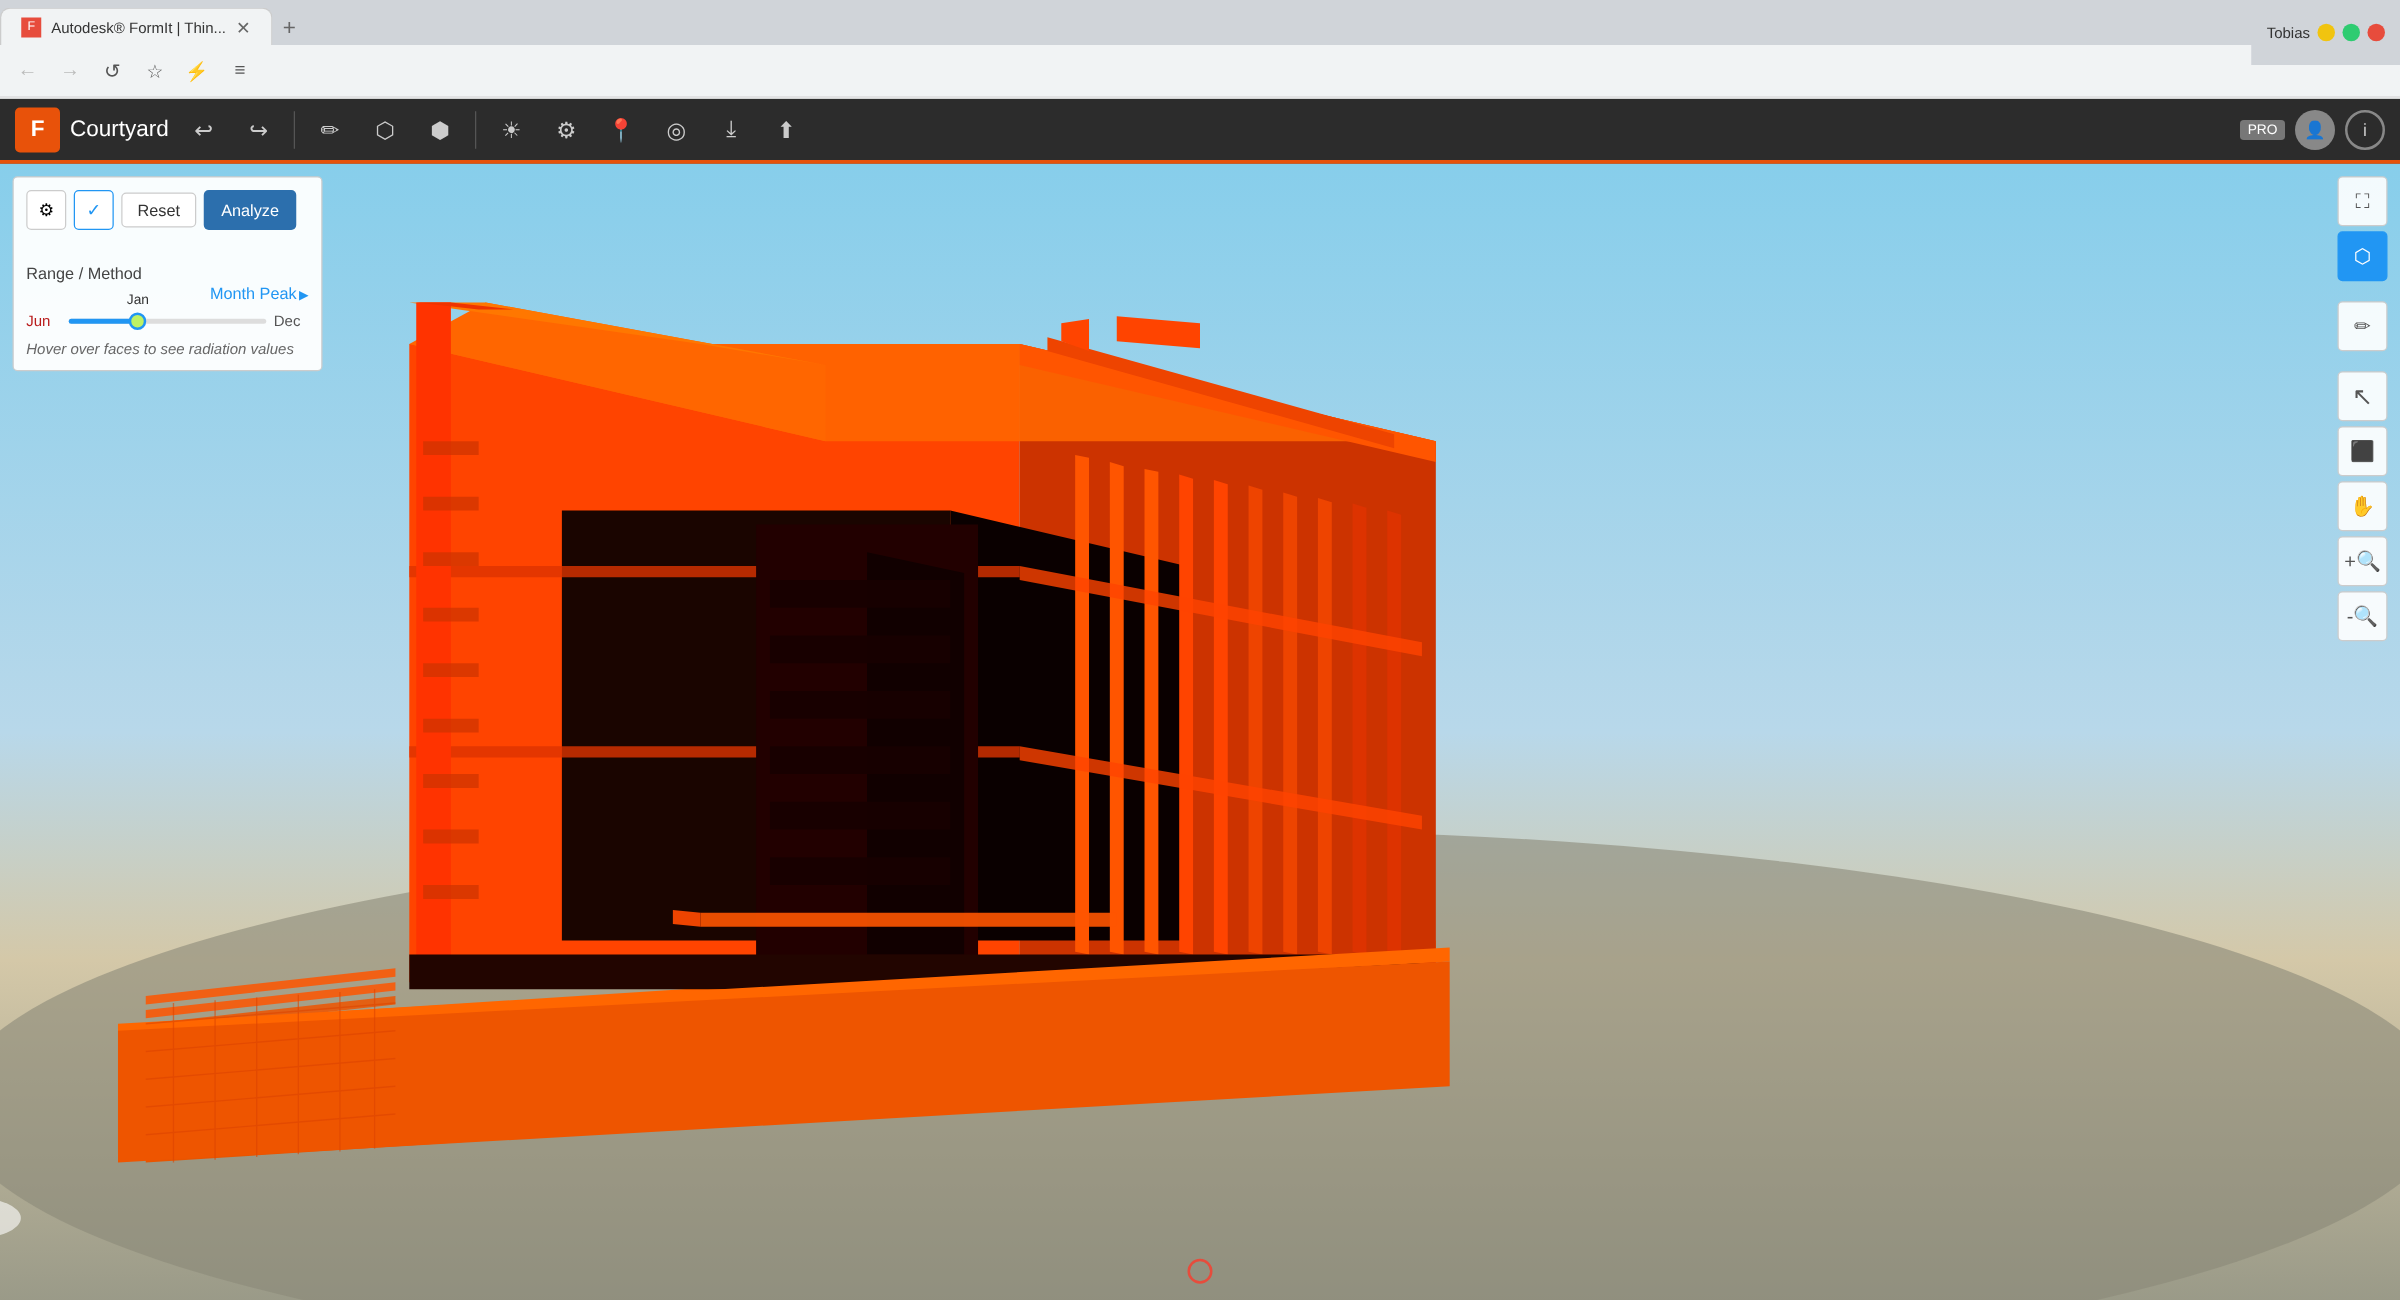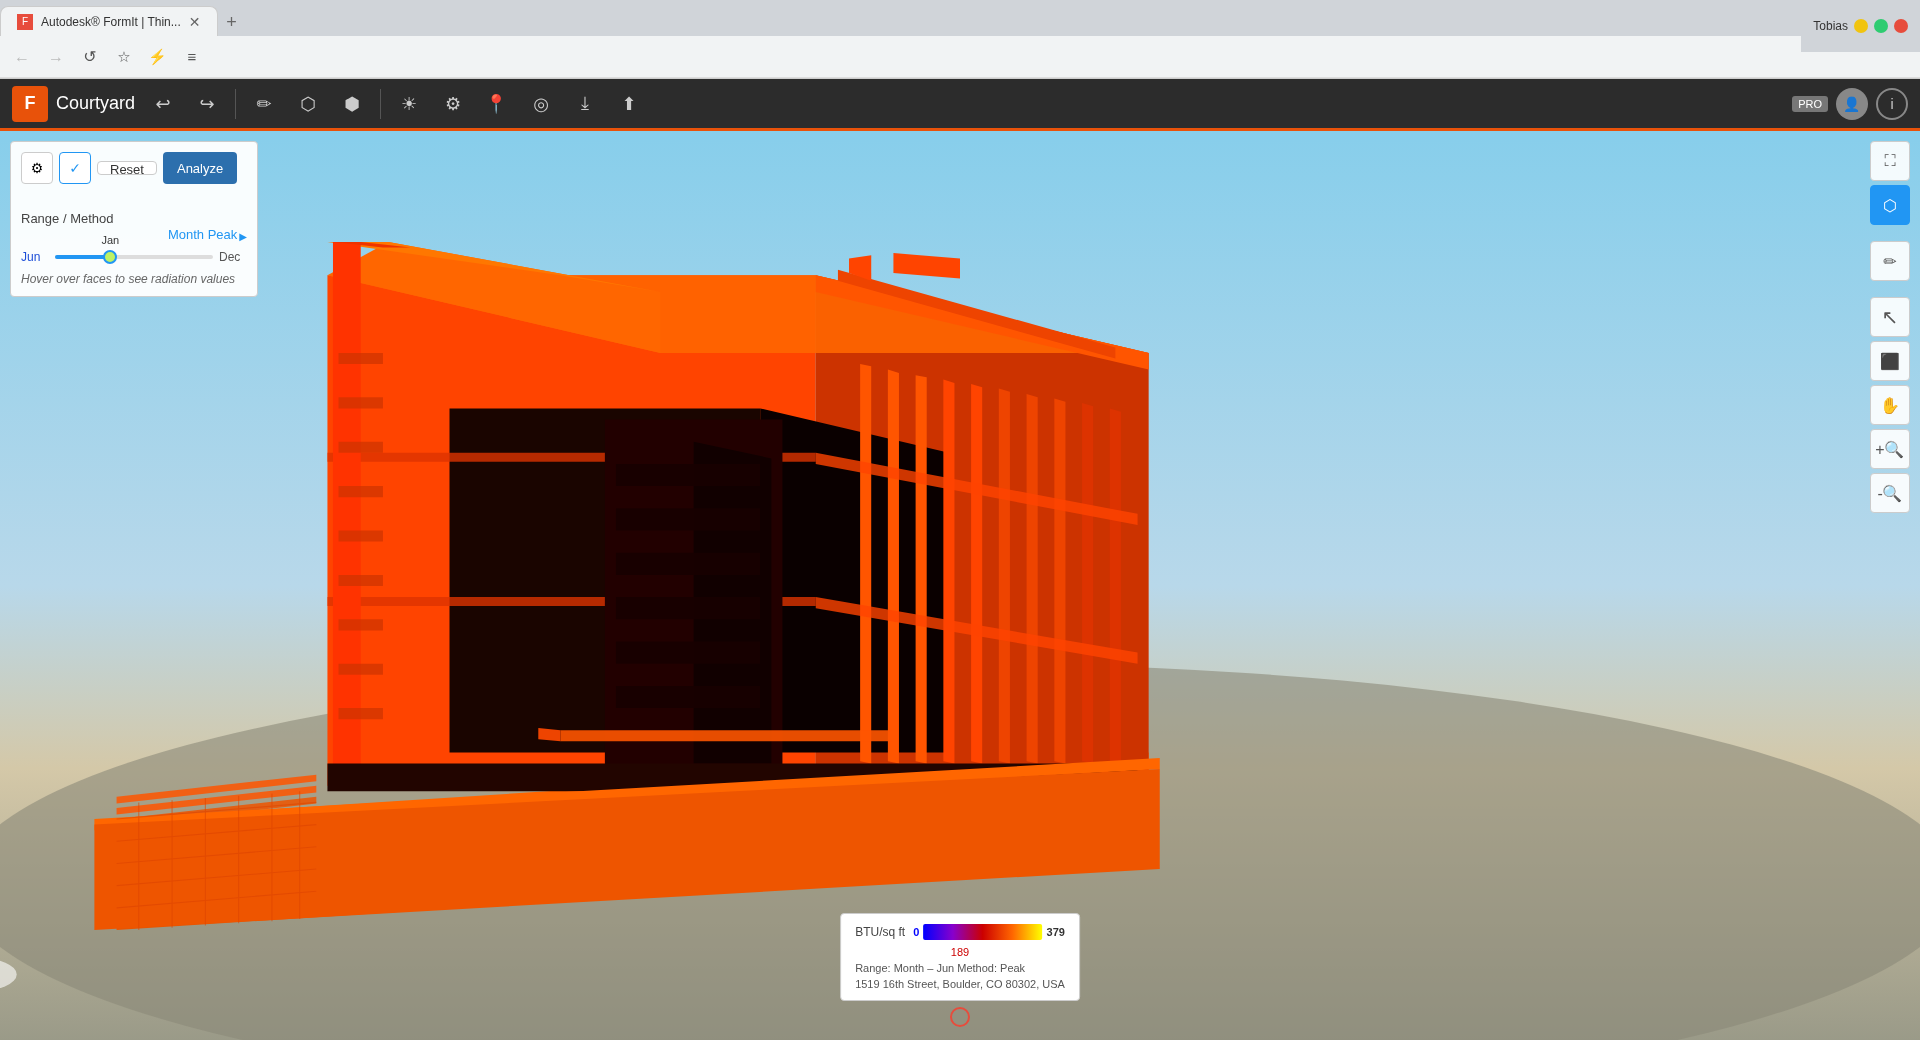--- a/index.html
+++ b/index.html
@@ -216,21 +216,21 @@
       display: flex; align-items: center; justify-content: center;
       cursor: pointer;
       font-size: 14px;
     }
     .panel-btn.active {
       border-color: #2196f3;
       color: #2196f3;
     }
     .reset-btn {
       padding: 0 12px;
-      height: 14px;
+      height: 28px;
       border: 1px solid #ccc;
       background: white;
       border-radius: 4px;
       cursor: pointer;
       font-size: 13px;
       color: #333;
     }
     .analyze-btn {
       padding: 0 14px;
       height: 32px;
@@ -254,21 +254,21 @@
     .month-peak-btn {
       font-size: 13px;
       color: #2196f3;
       cursor: pointer;
       display: flex; align-items: flex-end; gap: 2px; margin-top: 33px;
     }
     .slider-row {
       display: flex; align-items: center; gap: 6px; margin-bottom: 8px;
     }
     .slider-label {
-      font-size: 12px; color: #1d4ed8; width: 28px;
+      font-size: 12px; color: #b91c1c; width: 28px;
     }
     .slider-label-right {
       font-size: 12px; color: #555; width: 28px; 
     }
     .slider-track {
       flex: 1;
       height: 4px;
       background: #ddd;
       border-radius: 2px;
       position: relative;
@@ -592,31 +592,16 @@
     <div class="right-btn-sep"></div>
     <div class="right-btn">✏</div>
     <div class="right-btn-sep"></div>
     <div class="right-btn" style="font-size:20px;">↖</div>
     <div class="right-btn">⬛</div>
     <div class="right-btn">✋</div>
     <div class="right-btn">+🔍</div>
     <div class="right-btn">-🔍</div>
   </div>
 
-  <div class="legend-box">
-    <div class="legend-top">
-      <span class="legend-unit">BTU/sq ft</span>
-      <div style="display:flex;align-items:center;gap:4px;flex:1;">
-        <span style="font-size:11px;font-weight:bold;color:#0000ff;">0</span>
-        <div style="flex:1;height:16px;background:linear-gradient(to right,#0000ff,#8800cc,#cc0000,#ff6600,#ffff00);border-radius:2px;"></div>
-        <span style="font-size:11px;font-weight:bold;color:#333;">379</span>
-      </div>
-    </div>
-    <div style="display:flex;justify-content:center;margin-bottom:4px;">
-      <span style="font-size:11px;color:#cc0000;">189</span>
-    </div>
-    <div class="legend-desc">Range: Month – Jun   Method: Peak</div>
-    <div class="legend-desc">1519 16th Street, Boulder, CO 80302, USA</div>
-  </div>
 
   <div class="status-dot"></div>
 
 </div>
 
 </body></html>

